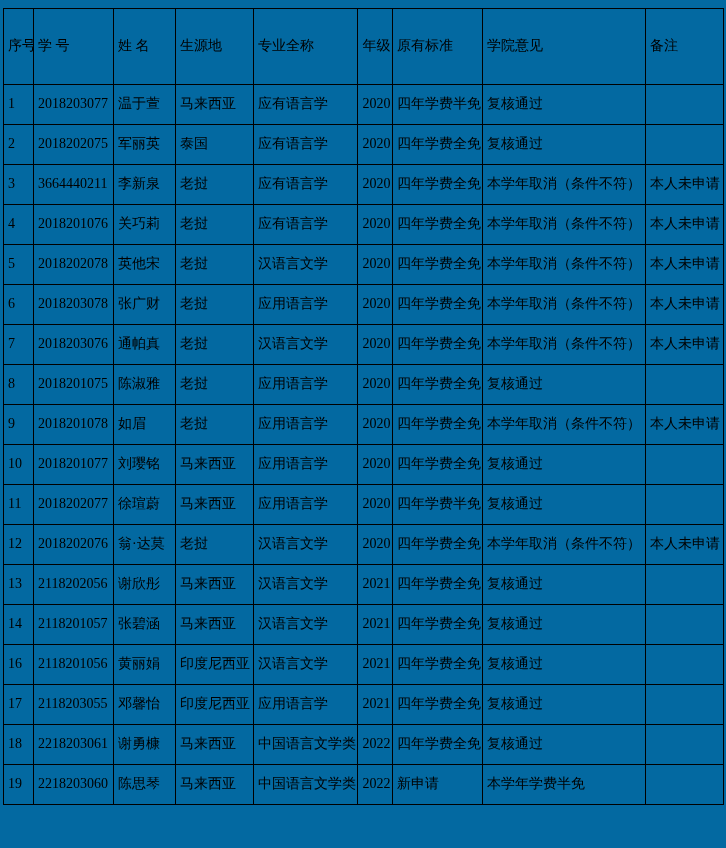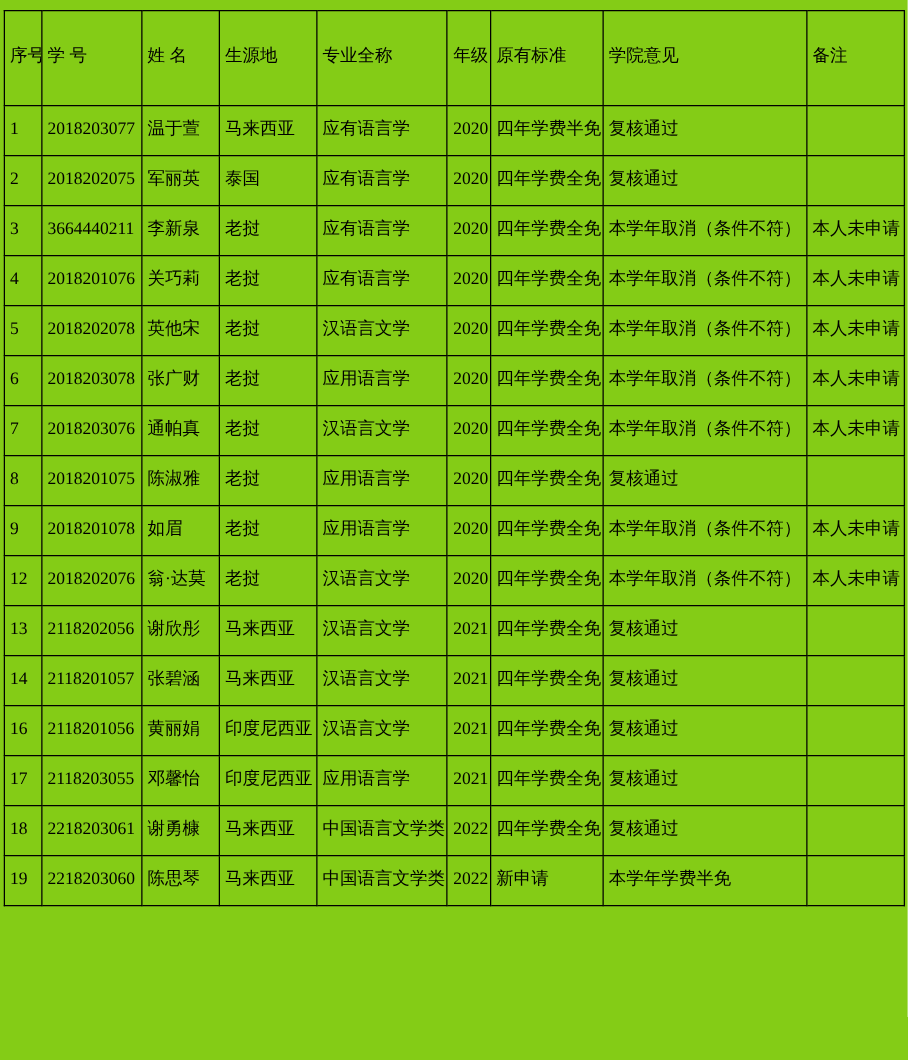--- a/index.html
+++ b/index.html
@@ -11,21 +11,21 @@
     width: 726px;
     height: 848px;
     overflow: hidden;
     font-family: "Liberation Serif", "DejaVu Serif", serif;
     color: #000000;
   }
   .page {
     position: relative;
     width: 726px;
     height: 848px;
-    background: #84cc16;
+    background: #0369a1;
   }
   table.grid {
     position: absolute;
     left: 3px;
     top: 8px;
     border-collapse: collapse;
     table-layout: fixed;
     width: 720px;
   }
   table.grid td {
@@ -166,20 +166,42 @@
           <td class="c-id">2018201078</td>
           <td class="c-name">如眉</td>
           <td class="c-origin">老挝</td>
           <td class="c-major">应用语言学</td>
           <td class="c-grade">2020</td>
           <td class="c-standard">四年学费全免</td>
           <td class="c-opinion">本学年取消（条件不符）</td>
           <td class="c-note">本人未申请</td>
         </tr>
         <tr class="body-row">
+          <td class="c-no">10</td>
+          <td class="c-id">2018201077</td>
+          <td class="c-name">刘璎铭</td>
+          <td class="c-origin">马来西亚</td>
+          <td class="c-major">应用语言学</td>
+          <td class="c-grade">2020</td>
+          <td class="c-standard">四年学费全免</td>
+          <td class="c-opinion">复核通过</td>
+          <td class="c-note"></td>
+        </tr>
+        <tr class="body-row">
+          <td class="c-no">11</td>
+          <td class="c-id">2018202077</td>
+          <td class="c-name">徐瑄蔚</td>
+          <td class="c-origin">马来西亚</td>
+          <td class="c-major">应用语言学</td>
+          <td class="c-grade">2020</td>
+          <td class="c-standard">四年学费半免</td>
+          <td class="c-opinion">复核通过</td>
+          <td class="c-note"></td>
+        </tr>
+        <tr class="body-row">
           <td class="c-no">12</td>
           <td class="c-id">2018202076</td>
           <td class="c-name">翁·达莫</td>
           <td class="c-origin">老挝</td>
           <td class="c-major">汉语言文学</td>
           <td class="c-grade">2020</td>
           <td class="c-standard">四年学费全免</td>
           <td class="c-opinion">本学年取消（条件不符）</td>
           <td class="c-note">本人未申请</td>
         </tr>

